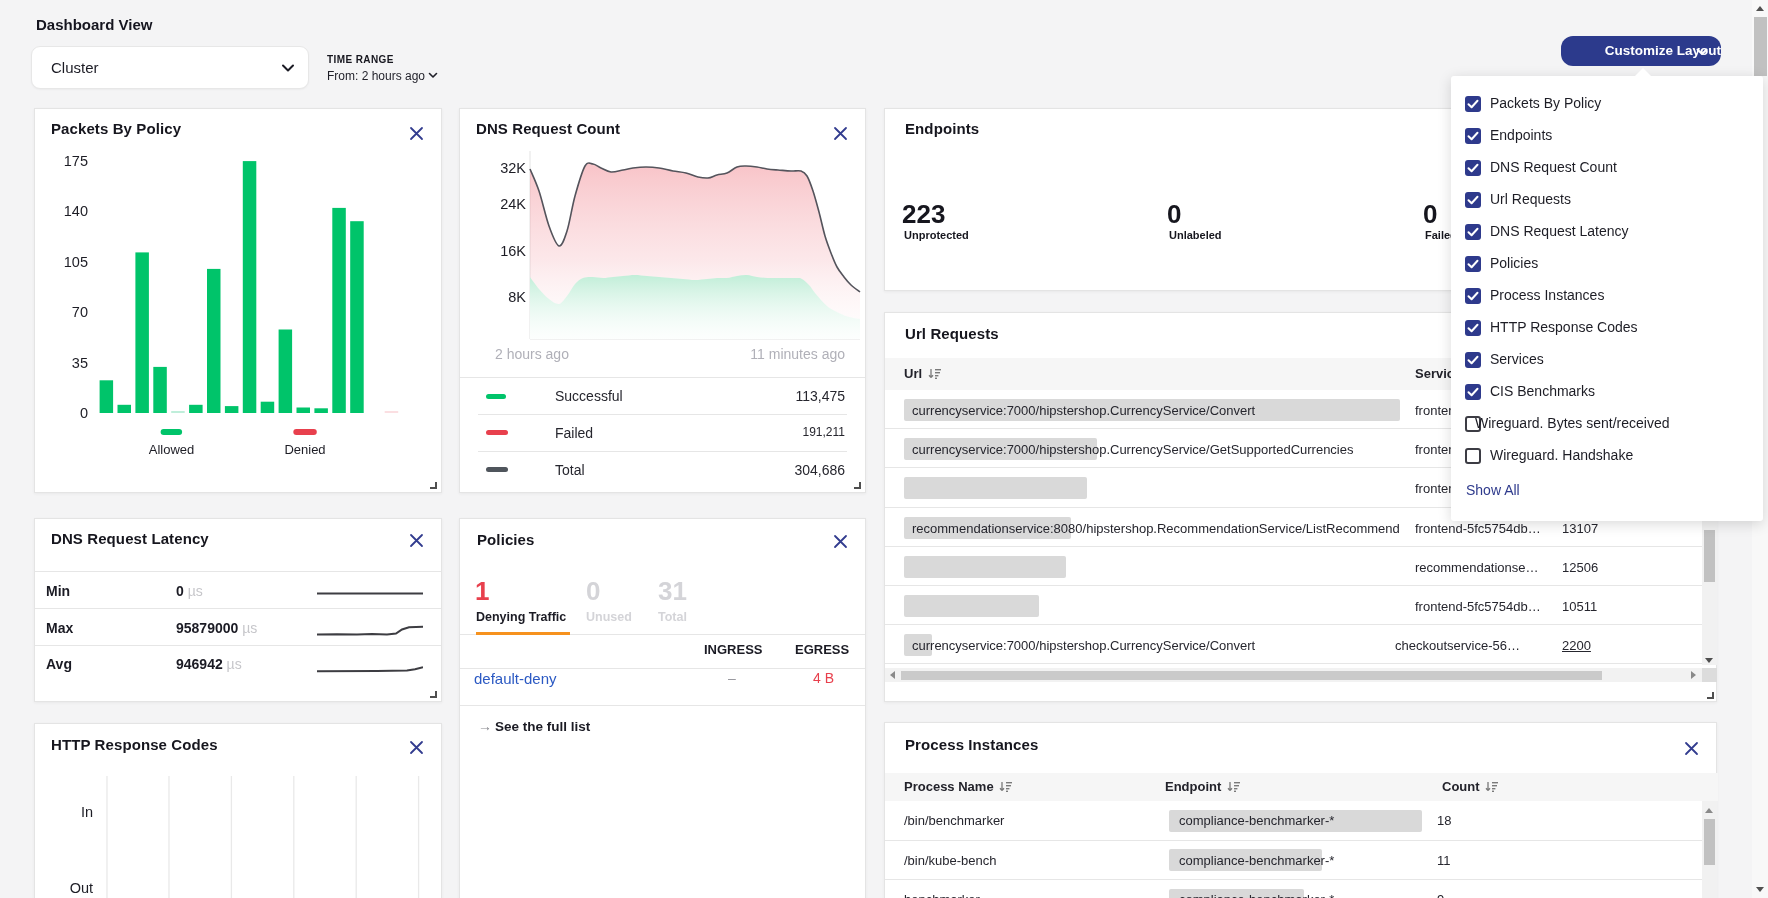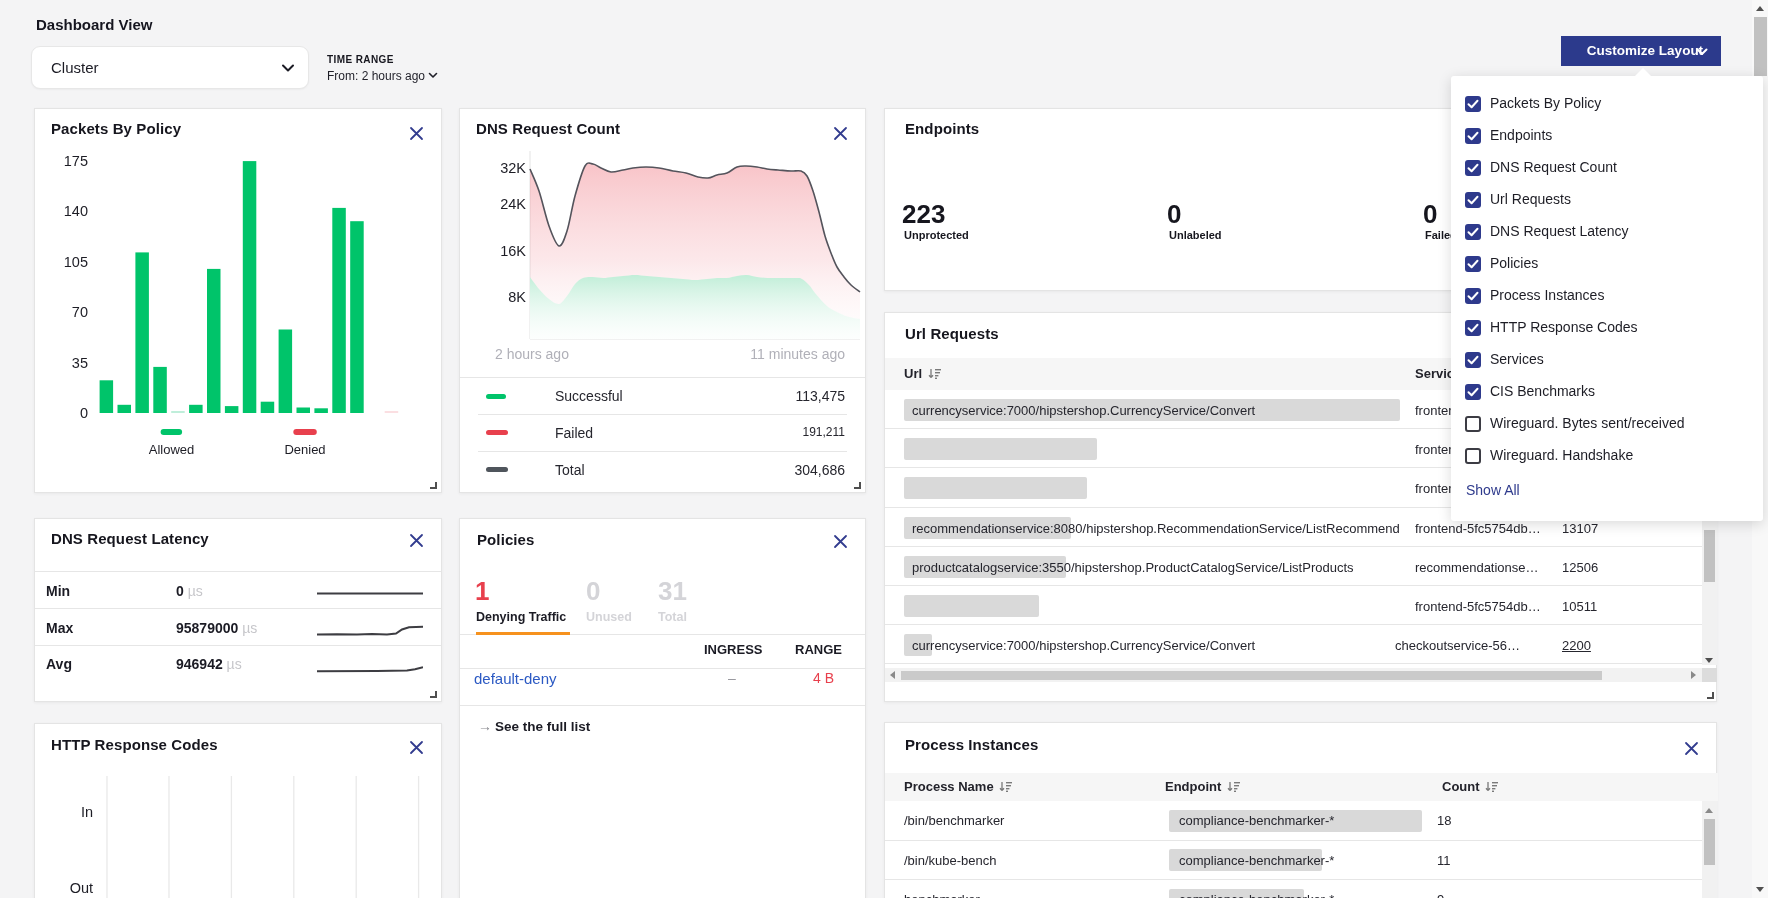--- a/index.html
+++ b/index.html
@@ -32,21 +32,21 @@
   <svg style="position:absolute;right:13px;top:15px;" width="14" height="12" viewBox="0 0 14 12">
       <path d="M2 3.5 L7 8.5 L12 3.5" fill="none" stroke="#1b1b24" stroke-width="2" stroke-linecap="round" stroke-linejoin="round"></path>
     </svg>
 </div>
 <div style="position:absolute;left:327px;top:54px;font-size:10px;font-weight:bold;letter-spacing:.4px;color:#16161e;">TIME RANGE</div>
 <div style="position:absolute;left:327px;top:69px;font-size:12px;color:#1f1f28;">From: 2 hours ago
   <svg style="vertical-align:1px;" width="10" height="7" viewBox="0 0 10 7">
       <path d="M1.5 1.5 L5 5 L8.5 1.5" fill="none" stroke="#1f1f28" stroke-width="1.6" stroke-linecap="round" stroke-linejoin="round"></path>
     </svg>
 </div>
-<div style="position:absolute;left:1561px;top:36px;width:160px;height:30px;background:#2c3a8c;border-radius:0;color:#fff;font-size:13.5px;font-weight:bold;text-align:center;line-height:30px;padding-left:8px;">Customize Layout
+<div style="position:absolute;left:1561px;top:36px;width:160px;height:30px;background:#2c3a8c;border-radius:12px;color:#fff;font-size:13.5px;font-weight:bold;text-align:right;line-height:30px;padding-left:8px;">Customize Layout
   <svg style="position:absolute;right:13px;top:12px;" width="12" height="8" viewBox="0 0 12 8">
       <path d="M1.5 1.5 L6 6 L10.5 1.5" fill="none" stroke="#fff" stroke-width="2" stroke-linecap="round" stroke-linejoin="round"></path>
     </svg>
 </div>
 
 <div class="card" style="left:34px;top:108px;width:408px;height:385px;">
   <div class="ctitle" style="top:11px;">Packets By Policy</div>
   <div class="xclose" style="right:17px;top:17px;">
       <svg width="15" height="15" viewBox="0 0 15 15">
         <path d="M2 2 L13 13 M13 2 L2 13" stroke="#323c8f" stroke-width="1.8" stroke-linecap="round"></path>
@@ -166,37 +166,37 @@
   </div>
 
   <div style="position:absolute;left:0;top:77.0px;width:818px;height:39.2px;border-bottom:1px solid #e6e6e6;">
     <div class="chip" style="left:19px;top:9px;width:496px;"></div>
     <div class="cell" style="left:27px;top:13px;width:488px;overflow:hidden;">currencyservice:7000/hipstershop.CurrencyService/Convert</div>
     <div class="cell" style="left:530px;top:13px;">frontend-5fc5754db…</div>
     <div class="cell" style="left:677px;top:13px;">13107</div>
   </div>
   <div style="position:absolute;left:0;top:116.2px;width:818px;height:39.2px;border-bottom:1px solid #e6e6e6;">
     <div class="chip" style="left:19px;top:9px;width:193px;"></div>
+    <div class="cell" style="left:27px;top:13px;width:488px;overflow:hidden;">currencyservice:7000/hipstershop.CurrencyService/GetSupportedCurrencies</div>
     <div class="cell" style="left:530px;top:13px;">frontend-5fc5754db…</div>
     <div class="cell" style="left:677px;top:13px;">13104</div>
   </div>
   <div style="position:absolute;left:0;top:155.4px;width:818px;height:39.2px;border-bottom:1px solid #e6e6e6;">
     <div class="chip" style="left:19px;top:9px;width:183px;"></div>
     <div class="cell" style="left:530px;top:13px;">frontend-5fc5754db…</div>
     <div class="cell" style="left:677px;top:13px;">13095</div>
   </div>
   <div style="position:absolute;left:0;top:194.6px;width:818px;height:39.2px;border-bottom:1px solid #e6e6e6;">
     <div class="chip" style="left:19px;top:9px;width:167px;"></div>
     <div class="cell" style="left:27px;top:13px;width:488px;overflow:hidden;">recommendationservice:8080/hipstershop.RecommendationService/ListRecommendations</div>
     <div class="cell" style="left:530px;top:13px;">frontend-5fc5754db…</div>
     <div class="cell" style="left:677px;top:13px;">13107</div>
   </div>
   <div style="position:absolute;left:0;top:233.8px;width:818px;height:39.2px;border-bottom:1px solid #e6e6e6;">
     <div class="chip" style="left:19px;top:9px;width:162px;"></div>
-    <div class="cell" style="left:27px;top:13px;width:488px;overflow:hidden;">productcatalogservice:3550/hipstershop.ProductCatalogService/ListProducts</div>
     <div class="cell" style="left:530px;top:13px;">recommendationse…</div>
     <div class="cell" style="left:677px;top:13px;">12506</div>
   </div>
   <div style="position:absolute;left:0;top:273.0px;width:818px;height:39.2px;border-bottom:1px solid #e6e6e6;">
     <div class="chip" style="left:19px;top:9px;width:135px;"></div>
     <div class="cell" style="left:530px;top:13px;">frontend-5fc5754db…</div>
     <div class="cell" style="left:677px;top:13px;">10511</div>
   </div>
   <div style="position:absolute;left:0;top:312.2px;width:818px;height:39.2px;border-bottom:1px solid #e6e6e6;">
     <div class="chip" style="left:19px;top:9px;width:28px;"></div>
@@ -251,21 +251,21 @@
     </div>
   <div style="position:absolute;left:15px;top:57px;font-size:26px;font-weight:bold;color:#e8404d;">1</div>
   <div style="position:absolute;left:126px;top:57px;font-size:26px;font-weight:bold;color:#d4d4d8;">0</div>
   <div style="position:absolute;left:198px;top:57px;font-size:26px;font-weight:bold;color:#d4d4d8;">31</div>
   <div style="position:absolute;left:16px;top:91px;font-size:12.5px;font-weight:bold;color:#1b1b24;">Denying Traffic</div>
   <div style="position:absolute;left:126px;top:91px;font-size:12.5px;font-weight:bold;color:#d4d4d8;">Unused</div>
   <div style="position:absolute;left:198px;top:91px;font-size:12.5px;font-weight:bold;color:#d4d4d8;">Total</div>
   <div class="rowline" style="left:0;top:115px;width:405px;"></div>
   <div style="position:absolute;left:16px;top:113px;width:94px;height:3px;background:#f6921e;"></div>
   <div style="position:absolute;left:244px;top:122.5px;font-size:13px;font-weight:bold;">INGRESS</div>
-  <div style="position:absolute;left:335px;top:122.5px;font-size:13px;font-weight:bold;">RANGE</div>
+  <div style="position:absolute;left:335px;top:122.5px;font-size:13px;font-weight:bold;">EGRESS</div>
   <div class="rowline" style="left:0;top:148.5px;width:405px;"></div>
   <div style="position:absolute;left:14px;top:151px;font-size:15px;color:#2b59c3;">default-deny</div>
   <div style="position:absolute;left:268px;top:151px;font-size:14px;color:#9a9aa0;">–</div>
   <div style="position:absolute;left:353px;top:151px;font-size:14px;color:#e8404d;">4 B</div>
   <div class="rowline" style="left:0;top:186px;width:405px;"></div>
   <div style="position:absolute;left:18px;top:199px;font-size:14px;color:#8a8a90;">→</div>
   <div style="position:absolute;left:35px;top:200px;font-size:13.5px;font-weight:bold;color:#1b1b24;">See the full list</div>
 </div>
 <div class="card" style="left:34px;top:723px;width:408px;height:300px;">
   <div class="ctitle" style="top:12px;">HTTP Response Codes</div>
@@ -395,21 +395,21 @@
       </svg>
     </div>
     <div style="position:absolute;left:39px;top:275.2px;font-size:14px;color:#1d1d25;">Services</div>
     <div style="position:absolute;left:14px;top:308.2px;width:16px;height:16px;background:#2e3a8c;border-radius:3px;">
       <svg width="16" height="16" viewBox="0 0 16 16" style="display:block;">
         <path d="M3.5 8.2 L6.6 11.2 L12.5 4.8" fill="none" stroke="#fff" stroke-width="2" stroke-linecap="round" stroke-linejoin="round"></path>
       </svg>
     </div>
     <div style="position:absolute;left:39px;top:307.2px;font-size:14px;color:#1d1d25;">CIS Benchmarks</div>
     <div style="position:absolute;left:14px;top:340.2px;width:16px;height:16px;background:#fff;border:2px solid #3c3c44;border-radius:3px;"></div>
-    <div style="position:absolute;left:39px;top:339.2px;font-size:14px;color:#1d1d25;">Wireguard. Bytes sent/received</div>
+    <div style="position:absolute;left:24px;top:339.2px;font-size:14px;color:#1d1d25;">Wireguard. Bytes sent/received</div>
     <div style="position:absolute;left:14px;top:372.2px;width:16px;height:16px;background:#fff;border:2px solid #3c3c44;border-radius:3px;"></div>
     <div style="position:absolute;left:39px;top:371.2px;font-size:14px;color:#1d1d25;">Wireguard. Handshake</div>
   <div style="position:absolute;left:15px;top:406px;font-size:14px;font-weight:normal;color:#2e3a8c;">Show All</div>
 </div>
 <div style="position:absolute;left:1752px;top:0;width:16px;height:898px;background:#f8f8f8;z-index:40;">
   <div class="arrow a-up" style="left:3.5px;top:6px;border-bottom-color:#505050;"></div>
   <div style="position:absolute;left:1.5px;top:17px;width:13px;height:59px;background:#c1c1c1;"></div>
   <div class="arrow a-dn" style="left:3.5px;top:887px;border-top-color:#505050;"></div>
 </div>
 

